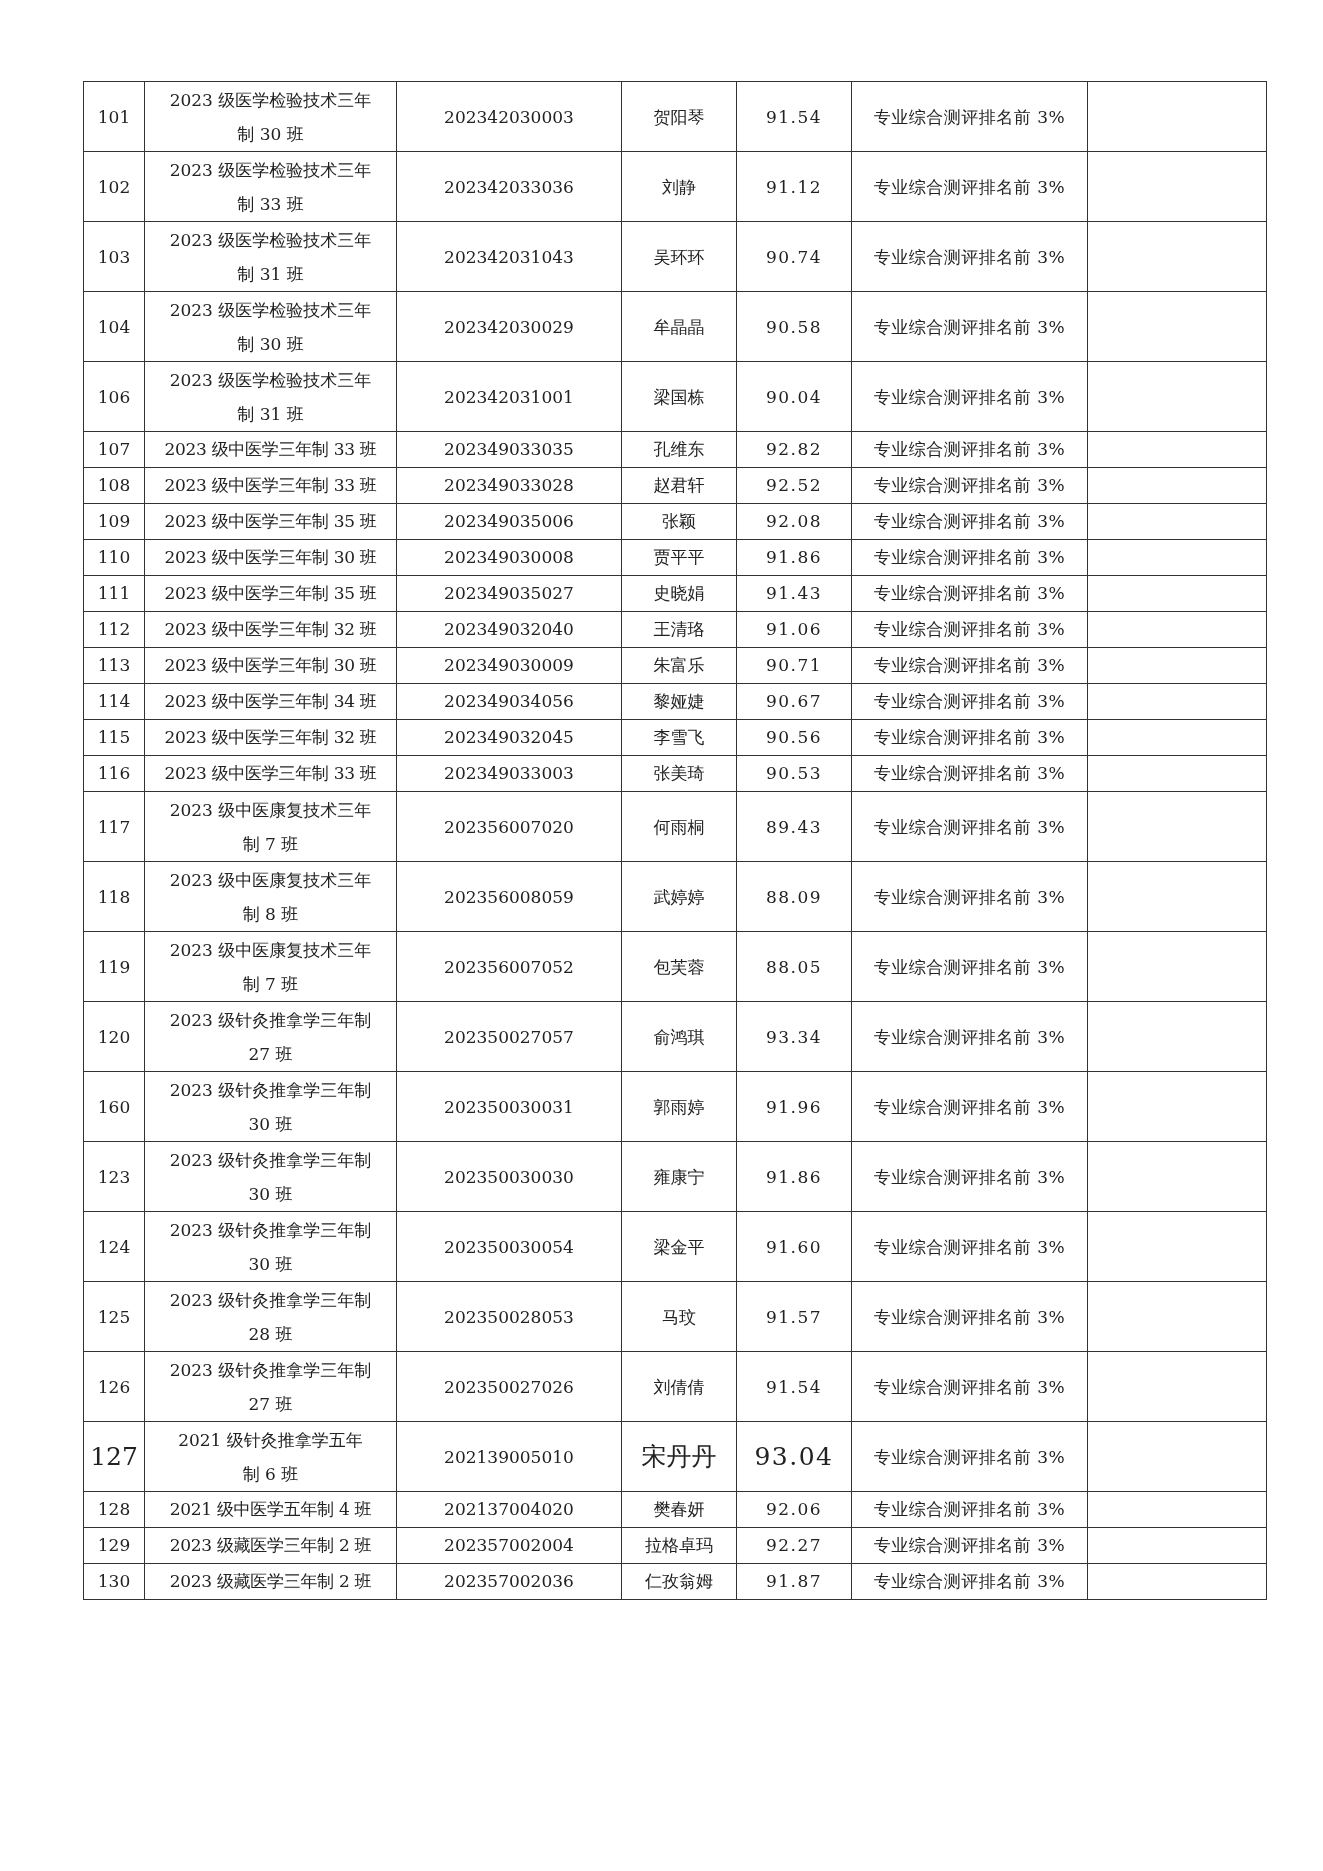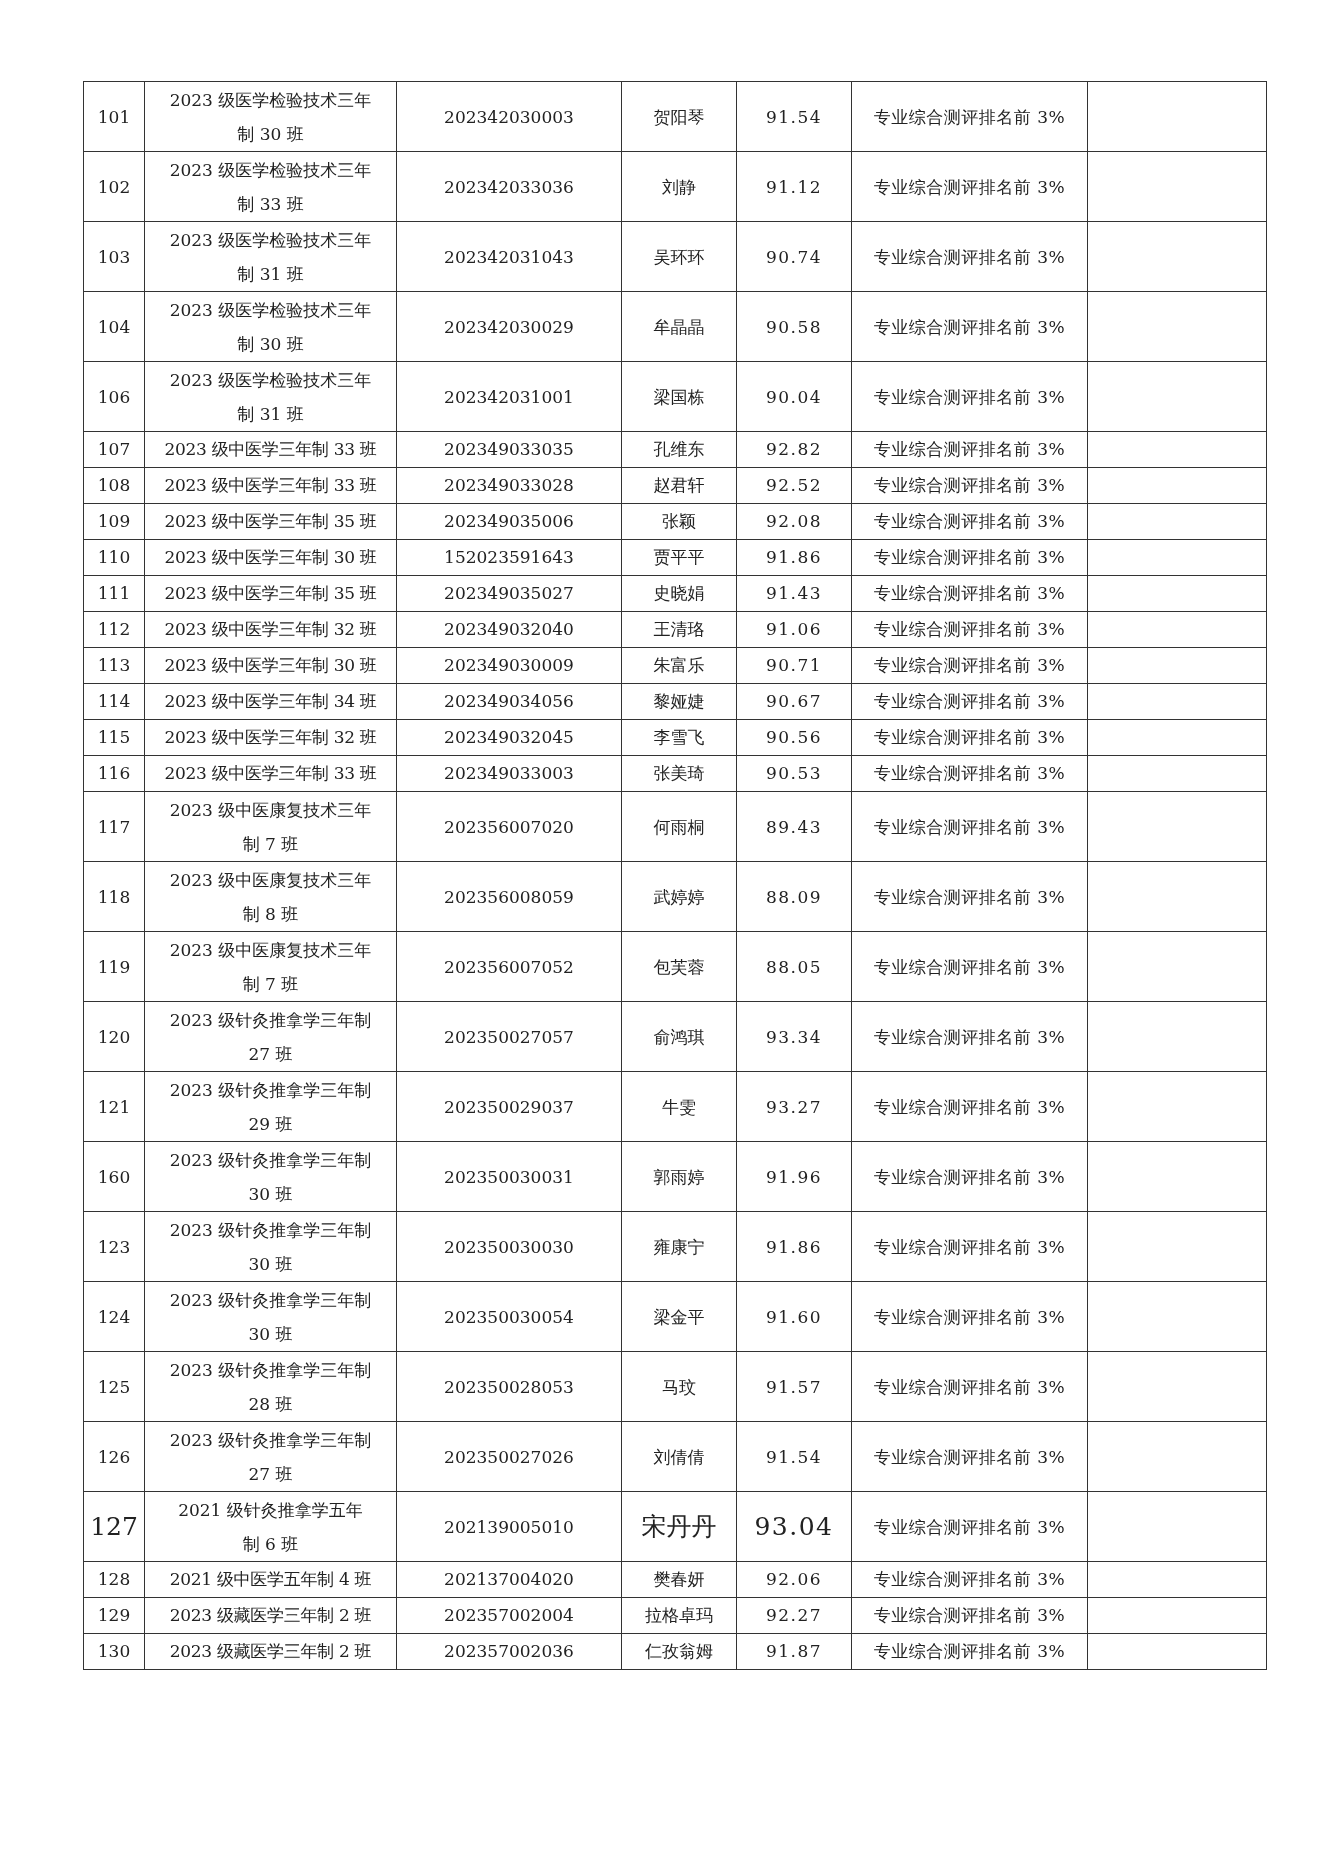--- a/index.html
+++ b/index.html
@@ -126,21 +126,21 @@
     <td class="name">张颖</td>
     <td class="score">92.08</td>
     <td class="award">专业综合测评排名前 3%</td>
     <td class="note"></td>
   </tr>
       <tr class="single">
     <td class="idx">110</td>
     <td class="cls one">
           <div>2023 级中医学三年制 30 班</div>
         </td>
-    <td class="sid">152023591643</td>
+    <td class="sid">202349030008</td>
     <td class="name">贾平平</td>
     <td class="score">91.86</td>
     <td class="award">专业综合测评排名前 3%</td>
     <td class="note"></td>
   </tr>
       <tr class="single">
     <td class="idx">111</td>
     <td class="cls one">
           <div>2023 级中医学三年制 35 班</div>
         </td>
@@ -243,32 +243,20 @@
   </tr>
       <tr class="double">
     <td class="idx">120</td>
     <td class="cls two">
           <div>2023 级针灸推拿学三年制</div>
           <div>27 班</div>
         </td>
     <td class="sid">202350027057</td>
     <td class="name">俞鸿琪</td>
     <td class="score">93.34</td>
-    <td class="award">专业综合测评排名前 3%</td>
-    <td class="note"></td>
-  </tr>
-      <tr class="double">
-    <td class="idx">121</td>
-    <td class="cls two">
-          <div>2023 级针灸推拿学三年制</div>
-          <div>29 班</div>
-        </td>
-    <td class="sid">202350029037</td>
-    <td class="name">牛雯</td>
-    <td class="score">93.27</td>
     <td class="award">专业综合测评排名前 3%</td>
     <td class="note"></td>
   </tr>
       <tr class="double">
     <td class="idx">160</td>
     <td class="cls two">
           <div>2023 级针灸推拿学三年制</div>
           <div>30 班</div>
         </td>
     <td class="sid">202350030031</td>

